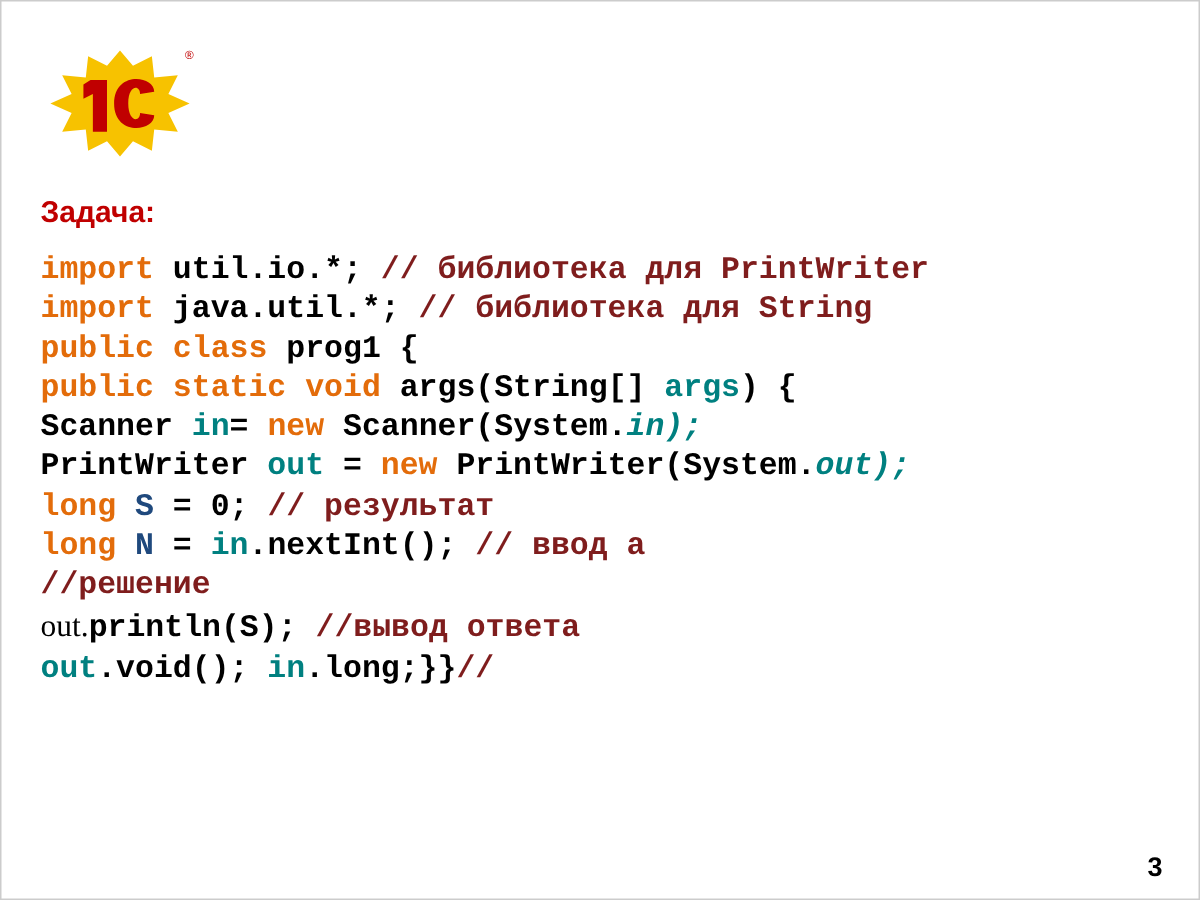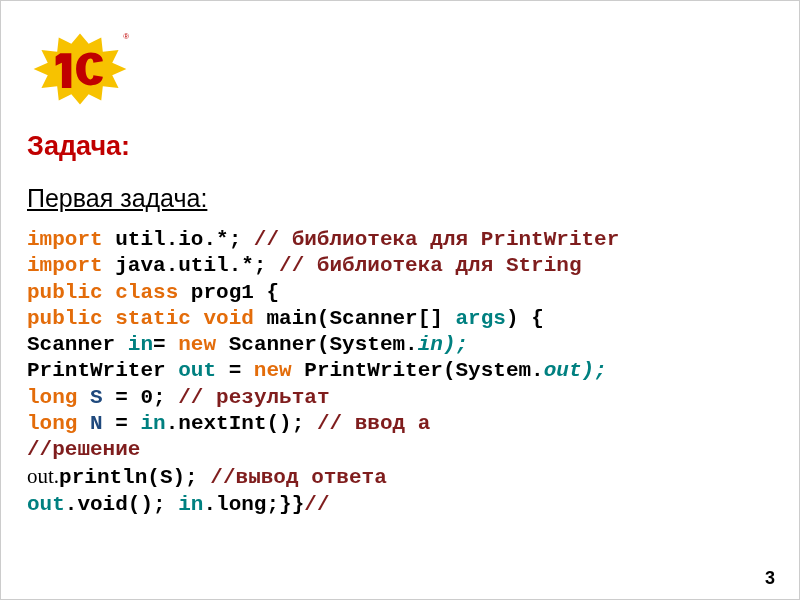--- a/index.html
+++ b/index.html
@@ -31,21 +31,21 @@
   }
   .title {
     font-size: 29px;
     font-weight: bold;
     color: #000;
     margin-top: 12px;
   }
   .task-label {
     color: #c00000;
     font-weight: bold;
-    font-size: 27px;
+    font-size: 20px;
     margin-top: 22px;
     margin-left: 6px;
   }
   .subtitle {
     font-size: 25px;
     color: #000;
     text-decoration: underline;
     margin-top: 22px;
     margin-left: 6px;
   }
@@ -89,26 +89,25 @@
 
         <path d="M104 40 C104 26 70 22 70 50 C70 78 104 74 104 60 L92 58 C92 66 82 66 82 50 C82 34 92 34 92 42 Z" fill="#c00000"></path>
 
         <text x="130" y="12" font-size="10" fill="#c00000" font-family="Arial">®</text>
       </svg>
     </div>
   </div>
 
   <div class="task-label">Задача:</div>
 
-  <div class="subtitle">Первая задача:</div>
 
   <div class="code"><span><span class="kw-orange">import</span><span class="plain"> util.io.*; </span><span class="cmt">// библиотека для PrintWriter</span></span>
 <span><span class="kw-orange">import</span><span class="plain"> java.util.*; </span><span class="cmt">// библиотека для String</span></span>
 <span><span class="kw-orange">public</span><span class="kw-orange"> class</span><span class="plain"> prog1 {</span></span>
-<span><span class="kw-orange">public</span><span class="kw-orange"> static</span><span class="kw-orange"> void</span><span class="plain"> main(Scanner[] </span><span class="kw-teal">args</span><span class="plain">) {</span></span>
+<span><span class="kw-orange">public</span><span class="kw-orange"> static</span><span class="kw-orange"> void</span><span class="plain"> args(String[] </span><span class="kw-teal">args</span><span class="plain">) {</span></span>
 <span><span class="plain">Scanner </span><span class="kw-teal">in</span><span class="plain">= </span><span class="kw-orange">new</span><span class="plain"> Scanner(System.</span><span class="kw-teal-i">in</span><span class="kw-teal-i">);</span></span>
 <span><span class="plain">PrintWriter </span><span class="kw-teal">out</span><span class="plain"> = </span><span class="kw-orange">new</span><span class="plain"> PrintWriter(System.</span><span class="kw-teal-i">out</span><span class="kw-teal-i">);</span></span>
 <span><span class="kw-orange">long</span><span class="kw-blue"> S</span><span class="plain"> = 0; </span><span class="cmt">// результат</span></span>
 <span><span class="kw-orange">long</span><span class="kw-blue"> N</span><span class="plain"> = </span><span class="kw-teal">in</span><span class="plain">.nextInt(); </span><span class="cmt">// ввод a</span></span>
 <span><span class="cmt">//решение</span></span>
 <span><span class="plain thin">out.</span><span class="plain">println(S); </span><span class="cmt">//вывод ответа</span></span>
 <span><span class="kw-teal">out</span><span class="plain">.void(); </span><span class="kw-teal">in</span><span class="plain">.long;}}</span><span class="cmt">//</span></span></div>
 
   <div class="page-num">3</div>
 

